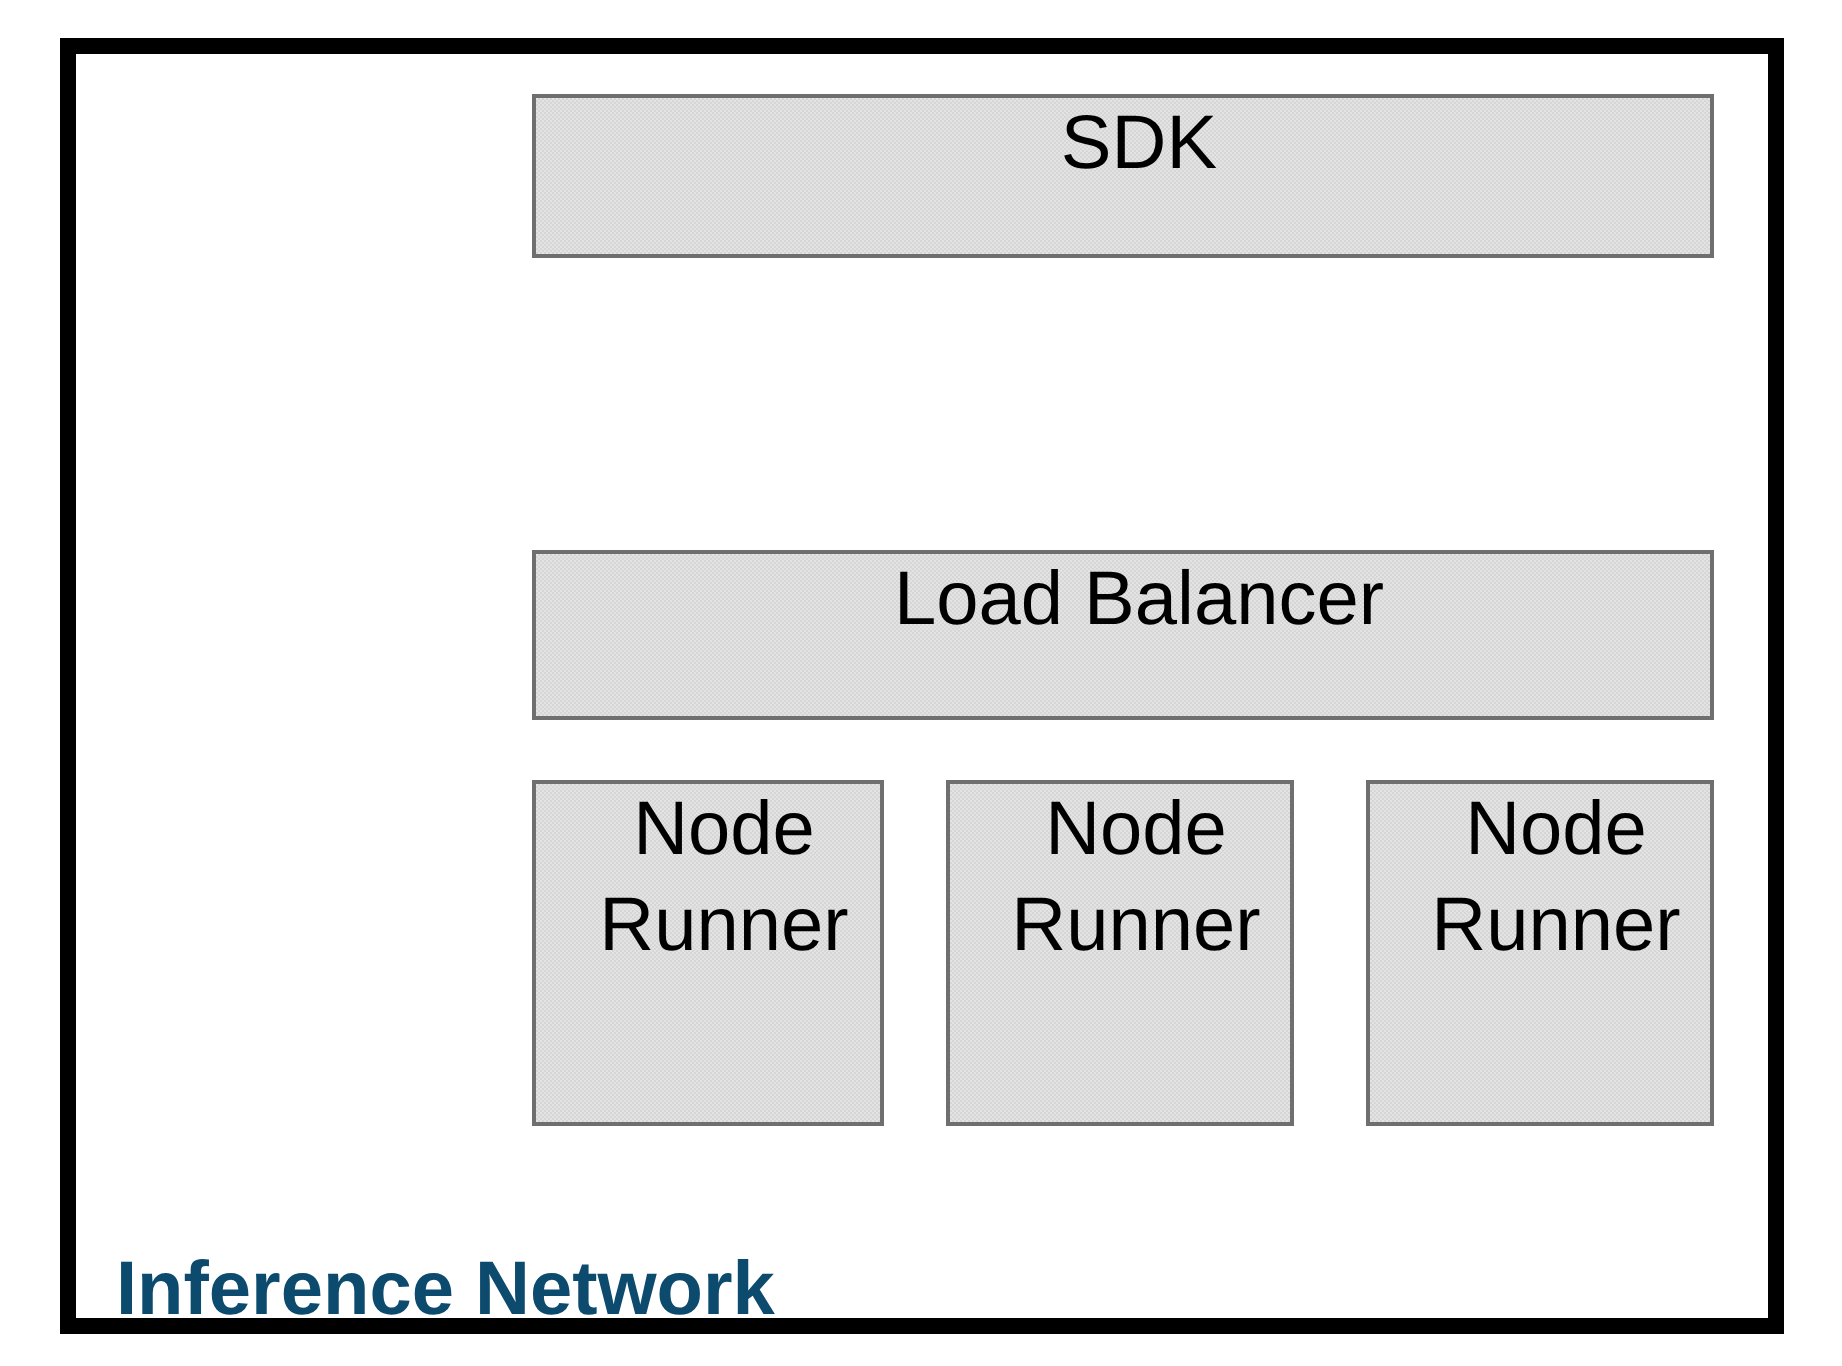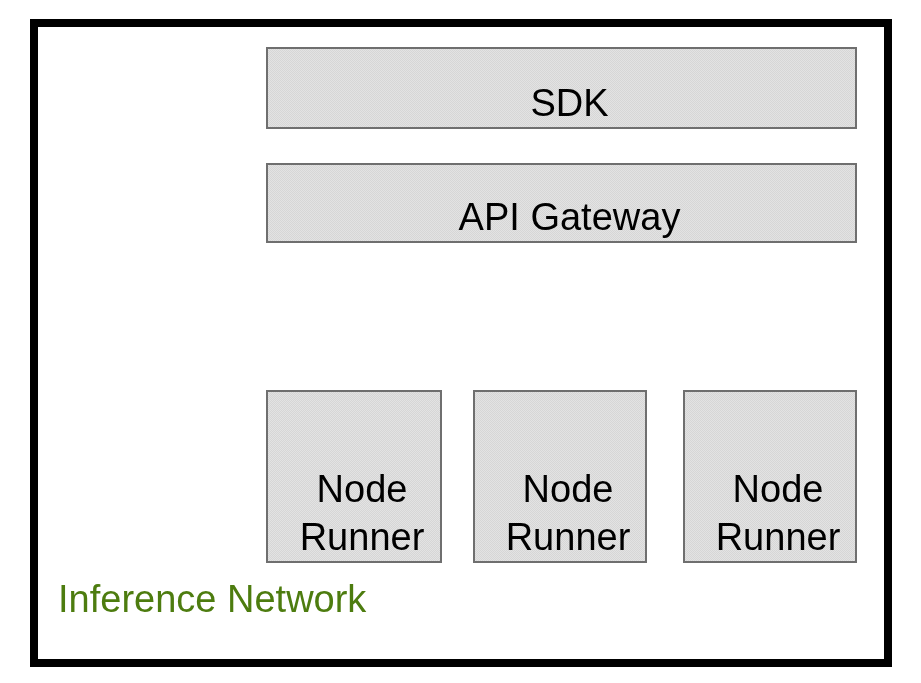--- a/index.html
+++ b/index.html
@@ -23,60 +23,60 @@
     background: #ffffff;
   }
   .gbox {
     position: absolute;
     border: 2px solid #6f6f6f;
     background-color: #dcdcdc;
     
     background-image: conic-gradient(#d6d6d6 25%, #e3e3e3 0 50%, #d6d6d6 0 75%, #e3e3e3 0);
     background-size: 2px 2px;
     display: flex;
-    align-items: flex-end;
+    align-items: flex-start;
     justify-content: center;
     text-align: center;
     font-size: 38px;
     line-height: 1.25;
     color: #000000;
     padding-left: 16px;
   }
   .storage-box { left: 23px;  top: 23px;  width: 174px; height: 512px; }
   .layer-sdk   { left: 228px; top: 20px;  width: 591px; height: 82px; }
   .layer-api   { left: 228px; top: 136px; width: 591px; height: 80px; }
   .layer-lb    { left: 228px; top: 248px; width: 591px; height: 85px; }
   .node-1      { left: 228px; top: 363px; width: 176px; height: 173px; }
   .node-2      { left: 435px; top: 363px; width: 174px; height: 173px; }
   .node-3      { left: 645px; top: 363px; width: 174px; height: 173px; }
   .diagram-title {
     position: absolute;
-    left: 20px; top: 550px;
+    left: 20px; top: 596px;
     font-size: 38px;
-    font-weight: normal;
+    font-weight: bold;
     line-height: 44px;
     white-space: nowrap;
-    color: #4d7c0f;
+    color: #0c4a6e;
   }
 </style>
 </head>
 <body>
 
 <div class="canvas">
   <div class="outer-boundary">
 
 
     <div class="gbox layer-sdk">
       <span>SDK</span>
     </div>
 
-    <div class="gbox layer-api">
-      <span>API Gateway</span>
+
+    <div class="gbox layer-lb">
+      <span>Load Balancer</span>
     </div>
-
 
     <div class="gbox node-1">
       <span>Node Runner</span>
     </div>
 
     <div class="gbox node-2">
       <span>Node Runner</span>
     </div>
 
     <div class="gbox node-3">

